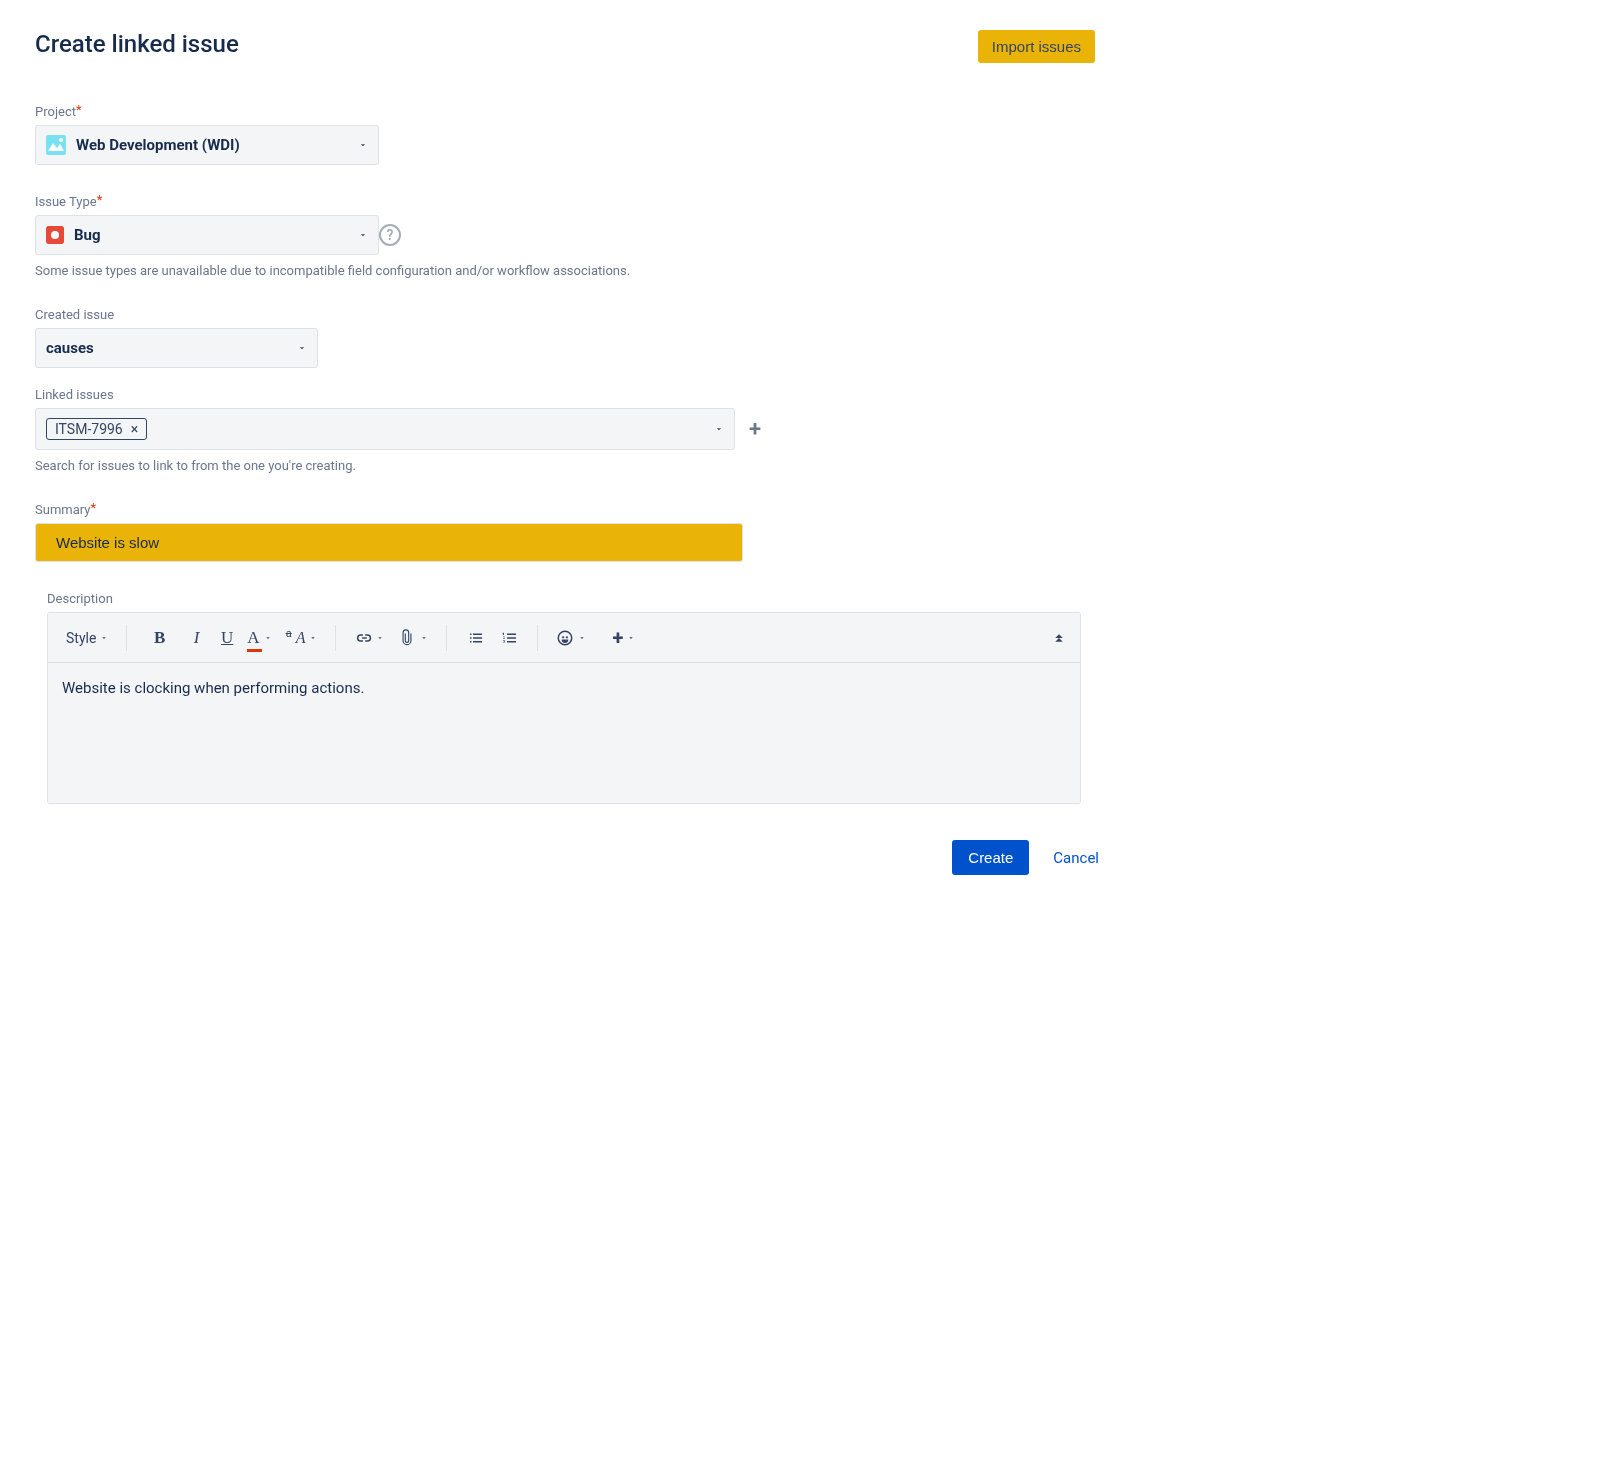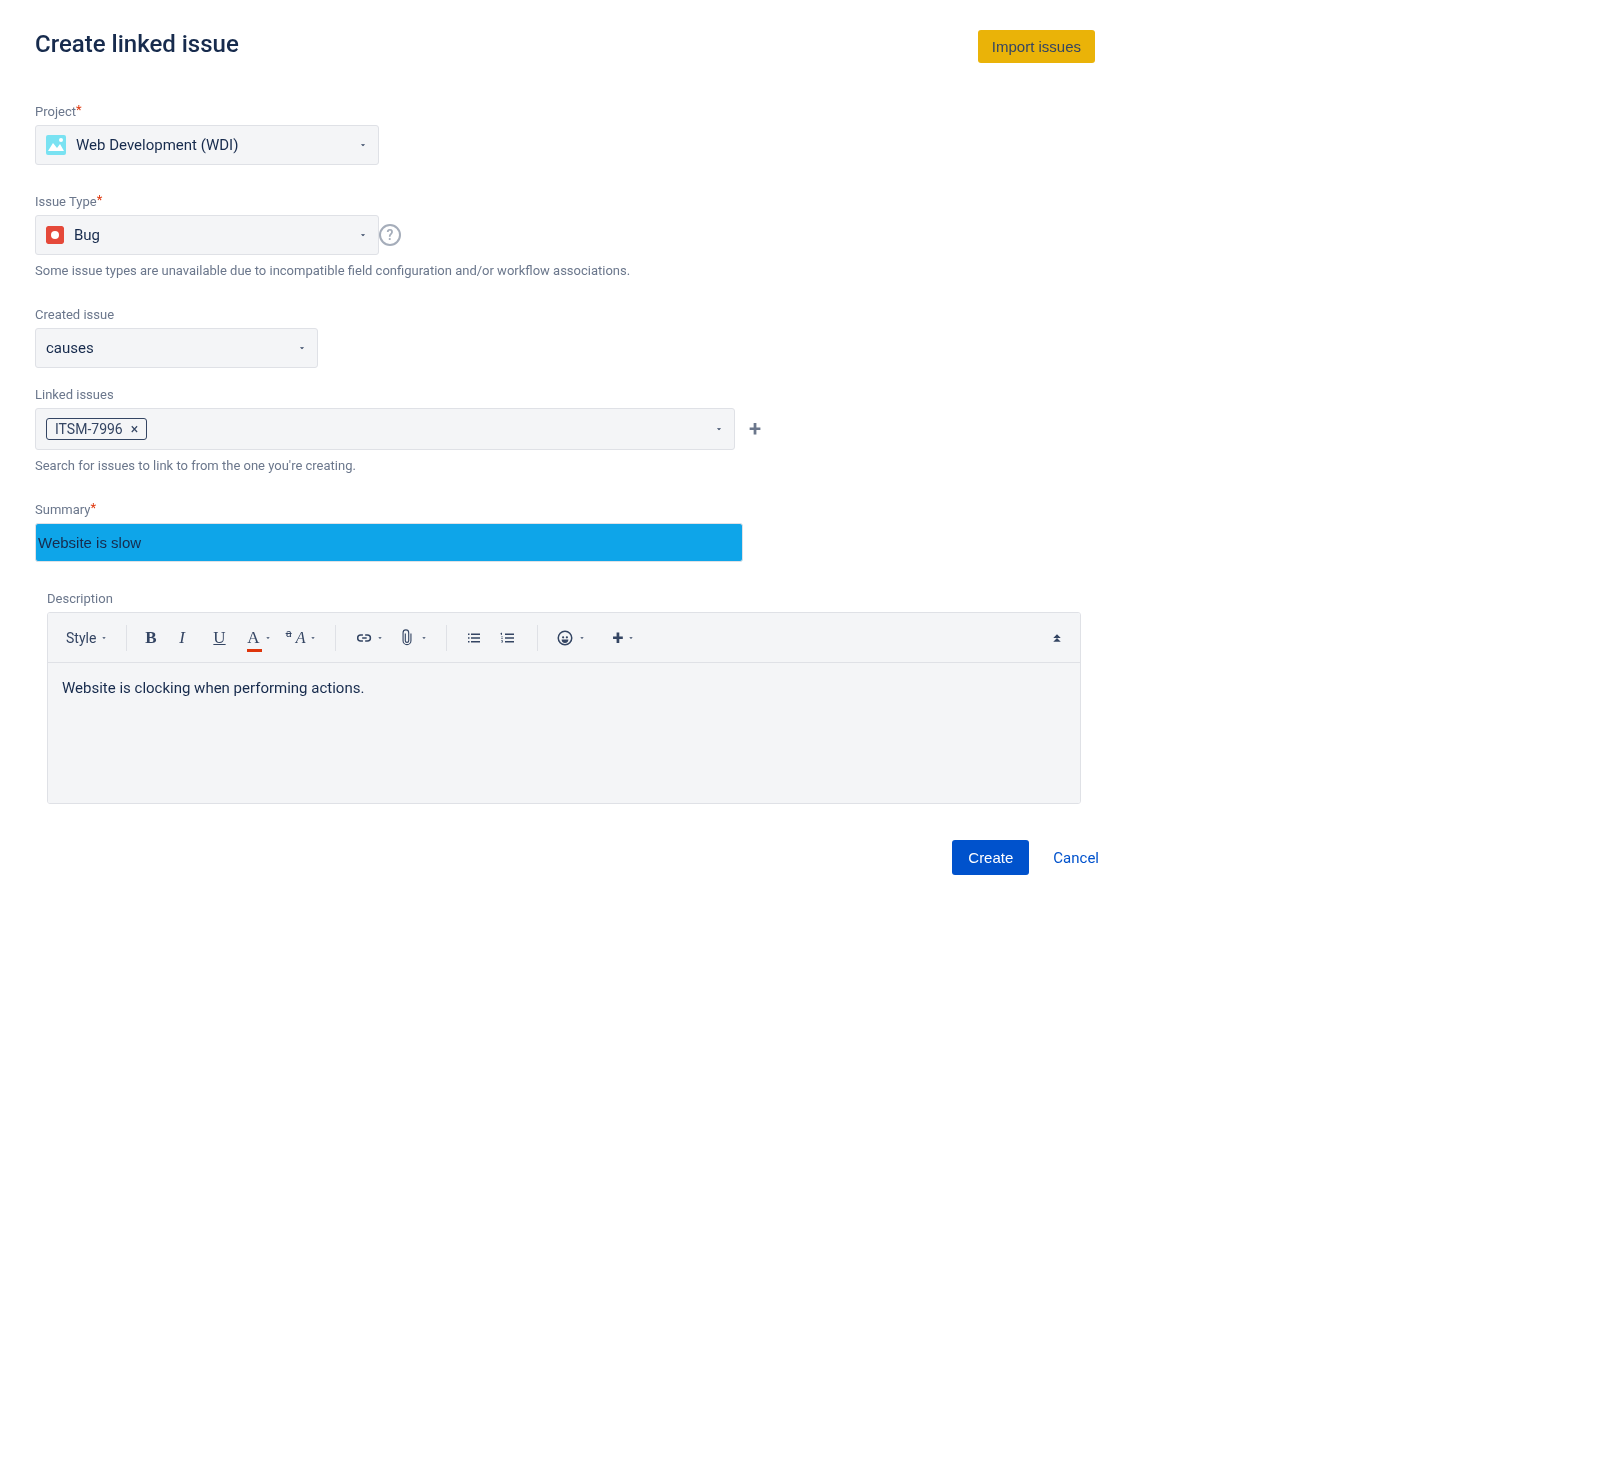--- a/index.html
+++ b/index.html
@@ -23,53 +23,53 @@
   .required { color: #DE350B; position: relative; top: -2px; font-size: 13px; }
   .select-box {
     display: flex; align-items: center; justify-content: space-between;
     background: #F4F5F7; border: 1px solid #DFE1E6; border-radius: 3px;
     padding: 6px 10px; cursor: pointer; min-height: 40px;
   }
   .select-340 { width: 344px; }
   .select-352 { width: 283px; }
   .select-700 { width: 700px; }
   .select-content { display: flex; align-items: center; gap: 10px; }
-  .select-text { font-size: 15px; color: #172B4D; }
+  .select-text { font-size: 15px; color: #172B4D; font-weight: bold; }
   .chevron { width: 10px; height: 10px; fill: #344563; flex-shrink:0; }
   .project-icon { width:20px; height:20px; border-radius:2px; }
   .bug-icon { width:18px; height:18px; border-radius:2px; }
   .helper-text { font-size: 13px; color: #6B778C; margin-top: 8px; }
   .issuetype-row { display:flex; align-items:center; }
   .help-circle {
     width:22px; height:22px; border:2px solid #A5ADBA; border-radius:50%;
     color:#A5ADBA; font-size:14px; font-weight:600;
     display:flex; align-items:center; justify-content:center; cursor:pointer;
   }
   .linked-row { display:flex; align-items:center; gap:14px; }
   .linked-select { flex:1; max-width:700px; min-height:42px;align-items:center; }
   .chip {
     display:inline-flex; align-items:center; gap:8px;
     border:1px solid #344563; border-radius:3px; padding:2px 8px;
     font-size:14px; color:#344563;
   }
   .chip-x { cursor:pointer; font-size:14px; color:#344563; }
   .plus-btn { font-size:22px; color:#6B778C; cursor:pointer; line-height:1; font-weight:600; }
   .text-input {
-    width:708px; background:#0ea5e9; border:1px solid #DFE1E6; border-radius:3px;
-    padding:10px 2px; font-size:15px; color:#172B4D;
+    width:708px; background:#eab308; border:1px solid #DFE1E6; border-radius:3px;
+    padding:10px 20px; font-size:15px; color:#172B4D;
   }
   .editor { width:1034px; border:1px solid #DFE1E6; border-radius:3px; overflow:hidden; }
   .toolbar {
     display:flex; align-items:center; background:#F4F5F7;
     border-bottom:1px solid #DFE1E6; padding:4px 6px; gap:2px; height:50px;
   }
   .tb-group { display:flex; align-items:center; gap:2px; padding:0 6px; }
   .tb-sep { width:1px; height:26px; background:#DFE1E6; margin:0 4px; }
   .tb-btn {
-    display:flex; align-items:center; justify-content:space-between;
+    display:flex; align-items:center; justify-content:flex-end;
     height:32px; min-width:32px; padding:0 6px; cursor:pointer;
     color:#344563; border-radius:3px; gap:4px;
   }
   .tb-small-chev { width:8px; height:8px; fill:#344563; }
   .tb-icon { width:18px; height:18px; fill:#344563; }
   .style-btn { font-size:14px; color:#344563; }
   .tb-bold { font-weight:700; font-size:17px; font-family:Georgia,serif; }
   .tb-italic { font-style:italic; font-size:17px; font-family:Georgia,serif; }
   .tb-under { text-decoration:underline; font-size:17px; font-family:Georgia,serif; }
   .tb-color { font-size:17px; font-family:Georgia,serif; position:relative; }

